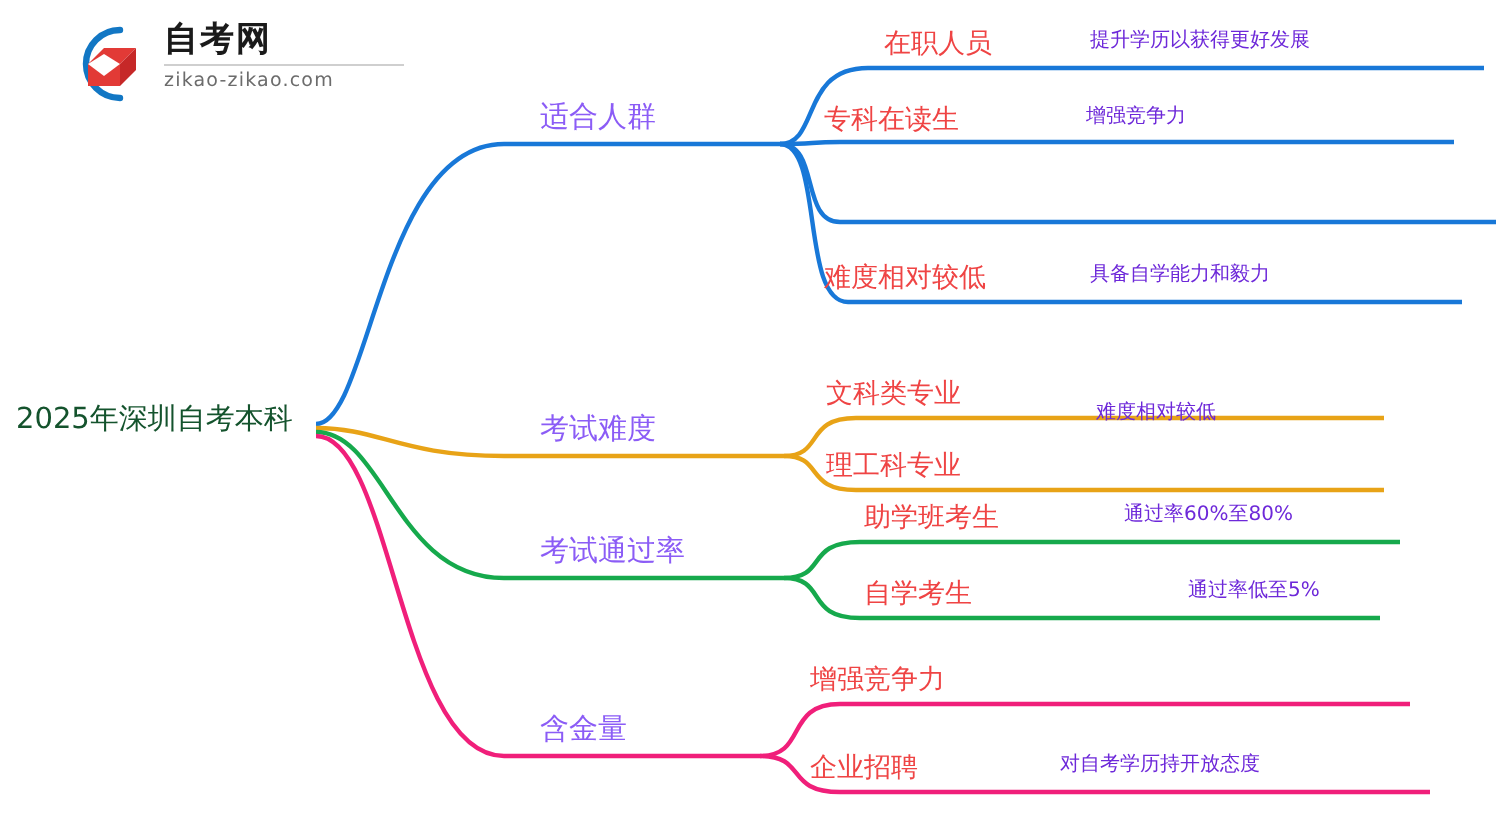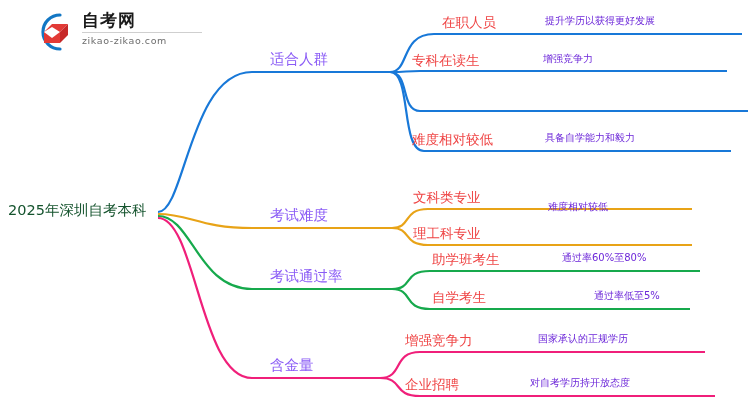--- a/index.html
+++ b/index.html
@@ -122,18 +122,17 @@
 
   <div class="node leaf" style="left:413px;top:227px;">理工科专业</div>
 
   <div class="node leaf" style="left:432px;top:253px;">助学班考生</div>
   <div class="node detail" style="left:562px;top:253px;">通过率60%至80%</div>
 
   <div class="node leaf" style="left:432px;top:291px;">自学考生</div>
   <div class="node detail" style="left:562px;top:291px;margin-left:32px;">通过率低至5%</div>
 
   <div class="node leaf" style="left:405px;top:334px;">增强竞争力</div>
-  <div class="node detail" style="left:538px;top:334px;">国家承认的正规学历</div>
 
   <div class="node leaf" style="left:405px;top:378px;">企业招聘</div>
   <div class="node detail" style="left:530px;top:378px;">对自考学历持开放态度</div>
 
 </div>
 
 </body></html>

